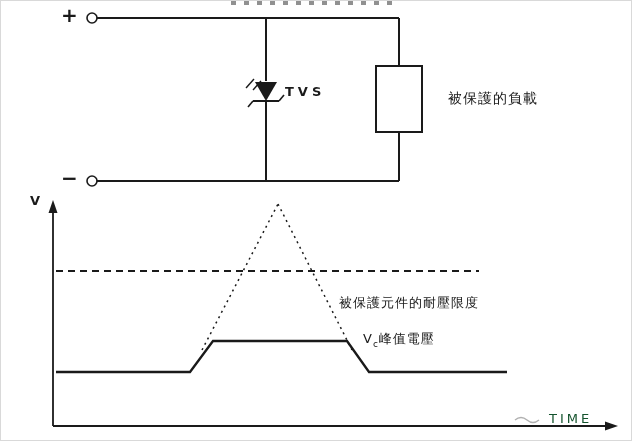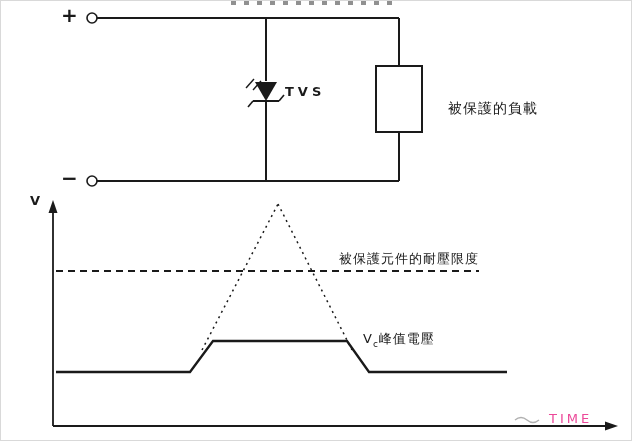--- a/index.html
+++ b/index.html
@@ -11,24 +11,24 @@
     box-sizing:border-box;
     font-family:"DejaVu Sans","Liberation Sans",sans-serif;
     color:#1a1a1a;
     overflow:hidden;
   }
   .lbl{position:absolute;white-space:nowrap;line-height:1.2;}
   .sign{font-size:20px;font-weight:bold;}
   .cn{font-size:14px;letter-spacing:1px;}
   .tvs{font-size:13px;letter-spacing:4px;font-weight:bold;}
   .vaxis{font-size:13px;font-weight:bold;}
-  .limit{font-size:13px;letter-spacing:1px;background:#fff;padding:0 2px;}
+  .limit{font-size:13px;letter-spacing:1px;background:#fff;padding:0 2px;margin-top:44px;}
   .clamp{font-size:13px;letter-spacing:1px;}
   .clamp sub{font-size:9px;}
-  .watermark{font-size:13px;color:#ec4899;letter-spacing:3px;}
+  .watermark{font-size:13px;color:#14532d;letter-spacing:3px;}
   .artifact{
     position:absolute;left:230px;top:0;width:166px;height:4px;
     background:repeating-linear-gradient(90deg,#555 0 5px,transparent 5px 13px);
     opacity:.65;
   }
   svg{position:absolute;left:0;top:0;}
 </style>
 </head>
 <body>
 
@@ -88,21 +88,21 @@
 
     <g fill="#1a1a1a" stroke="none">
       <polygon points="52,199 47.5,212 56.5,212"></polygon>
       <polygon points="617,425 604,420.5 604,429.5"></polygon>
     </g>
   </svg>
 
   <div class="lbl sign" style="left:60px;top:2px;">+</div>
   <div class="lbl sign" style="left:60px;top:165px;">−</div>
   <div class="lbl tvs" style="left:284px;top:83px;">TVS</div>
-  <div class="lbl cn" style="left:447px;top:99px;">被保護的負載</div>
+  <div class="lbl cn" style="left:447px;top:89px;">被保護的負載</div>
 
   <div class="lbl vaxis" style="left:29px;top:192px;">V</div>
 
   <div class="lbl limit" style="left:336px;top:250px;">被保護元件的耐壓限度</div>
 
   <div class="lbl clamp" style="left:362px;top:330px;">
     <span>V</span><sub>c</sub><span>峰值電壓</span>
   </div>
 
 

